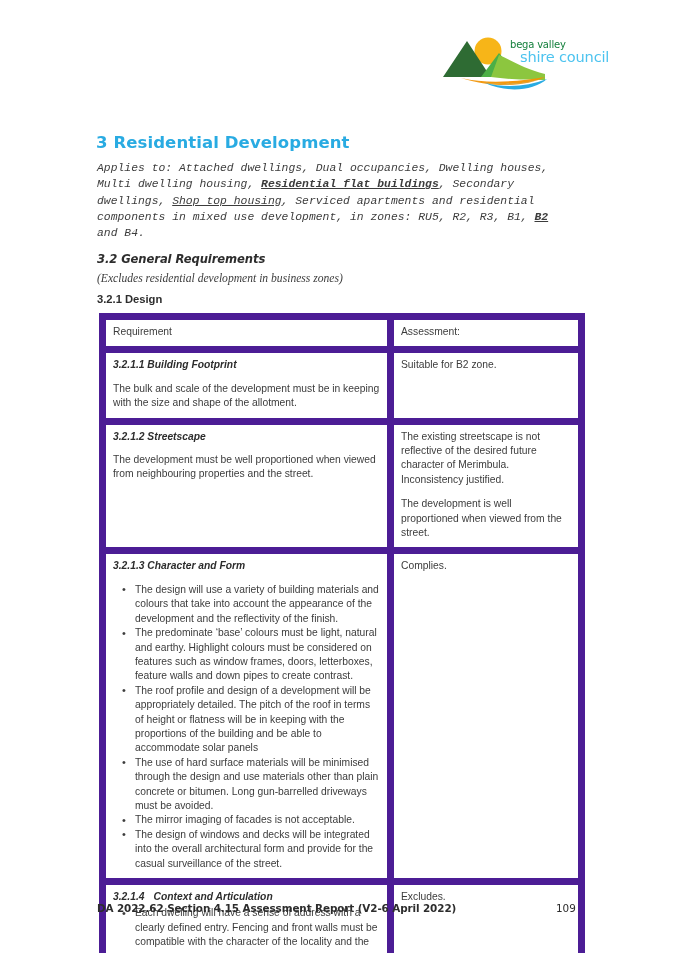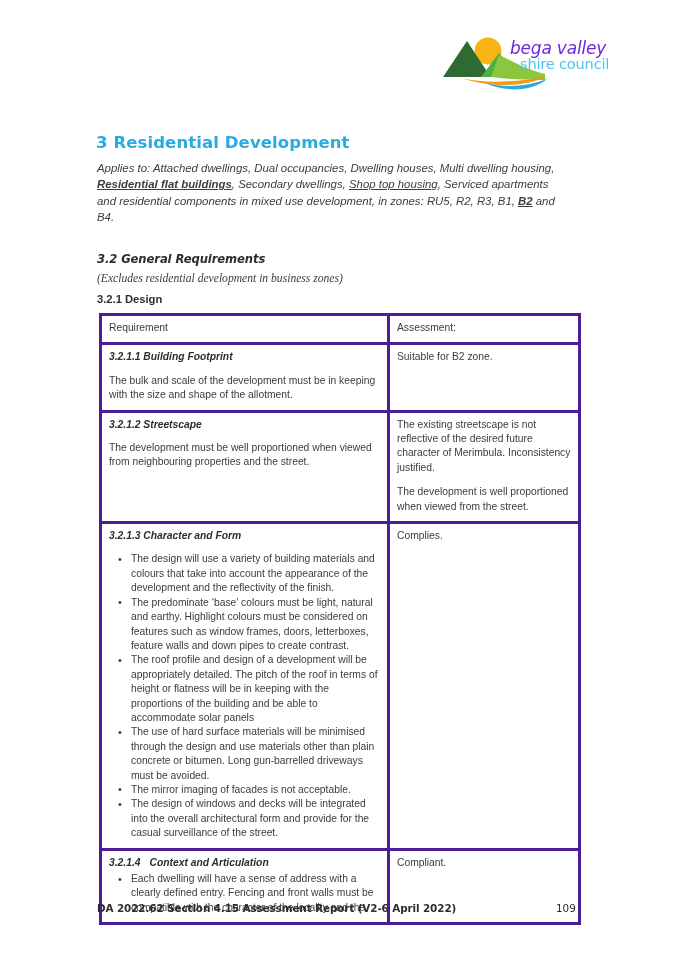--- a/index.html
+++ b/index.html
@@ -42,26 +42,25 @@
   }
   .logo-text {
     position: absolute;
     left: 69px;
     top: 7px;
     width: 128px;
     line-height: 1.02;
   }
   .logo-line1 {
     font-family: "DejaVu Sans", sans-serif;
-    font-size: 17px;
+    font-size: 10px;
     letter-spacing: -0.2px;
-    color: #6d28d9;
+    color: #15803d;
     display: block;
     white-space: nowrap;
-    font-style: italic;
   }
   .logo-line2 {
     font-family: "DejaVu Sans", sans-serif;
     font-size: 14.6px;
     letter-spacing: -0.2px;
     color: #4cc3ef;
     display: block;
     white-space: nowrap;
     margin-left: 10px;
   }
@@ -76,21 +75,21 @@
     font-weight: bold;
     color: #29abe2;
     letter-spacing: 0.1px;
   }
 
   .applies {
     position: absolute;
     left: 97px;
     top: 160px;
     width: 472px;
-    font-family: Liberation Sans, sans-serif;
+    font-family: Liberation Mono, monospace;
     font-style: italic;
     font-size: 11.4px;
     line-height: 16.3px;
     color: #3c3c3c;
     text-align: left;
   }
   .applies .u { text-decoration: underline; }
   .applies .bu { font-weight: bold; text-decoration: underline; }
 
   .h2 {
@@ -138,21 +137,21 @@
   
   .tbl {
     position: absolute;
     left: 99px;
     top: 313px;
     width: 479px;
     border-collapse: collapse;
     table-layout: fixed;
   }
   .tbl td {
-    border: 3px solid #4c1d95;
+    border: 7px solid #4c1d95;
     vertical-align: top;
     padding: 5px 7px 7px 7px;
     font-family: "Liberation Sans", sans-serif;
     font-size: 10.3px;
     line-height: 14.4px;
     color: #3c3c3c;
   }
   .col-req { width: 288px; }
   .col-ass { width: 191px; }
 
@@ -296,21 +295,21 @@
       </tr>
 
       <tr>
         <td class="col-req">
           <p class="cell-title indent"><span>3.2.1.4</span><span class="gap"></span><span>Context and Articulation</span></p>
           <ul class="bullets">
             <li>Each dwelling will have a sense of address with a clearly defined entry. Fencing and front walls must be compatible with the character of the locality and the</li>
           </ul>
         </td>
         <td class="col-ass">
-          <p class="assess-p">Compliant.</p>
+          <p class="assess-p">Excludes.</p>
         </td>
       </tr>
     </tbody>
   </table>
 
   <div class="footer-text">DA 2022.62 Section 4.15 Assessment Report (V2-6 April 2022)</div>
   <div class="footer-page">109</div>
 
 </div>
 

